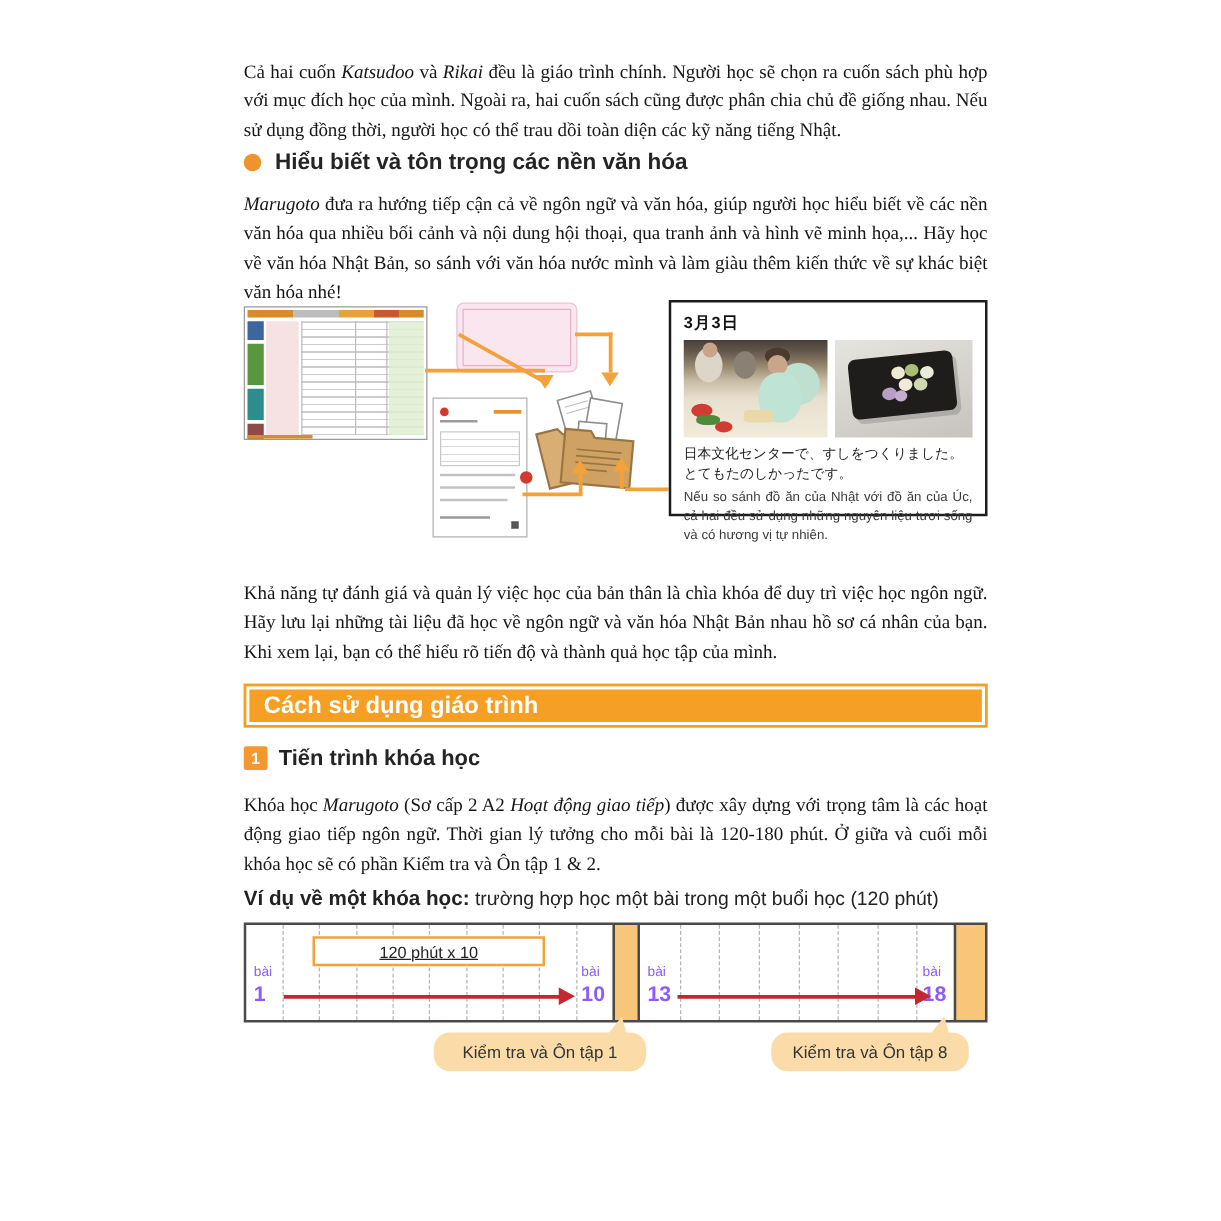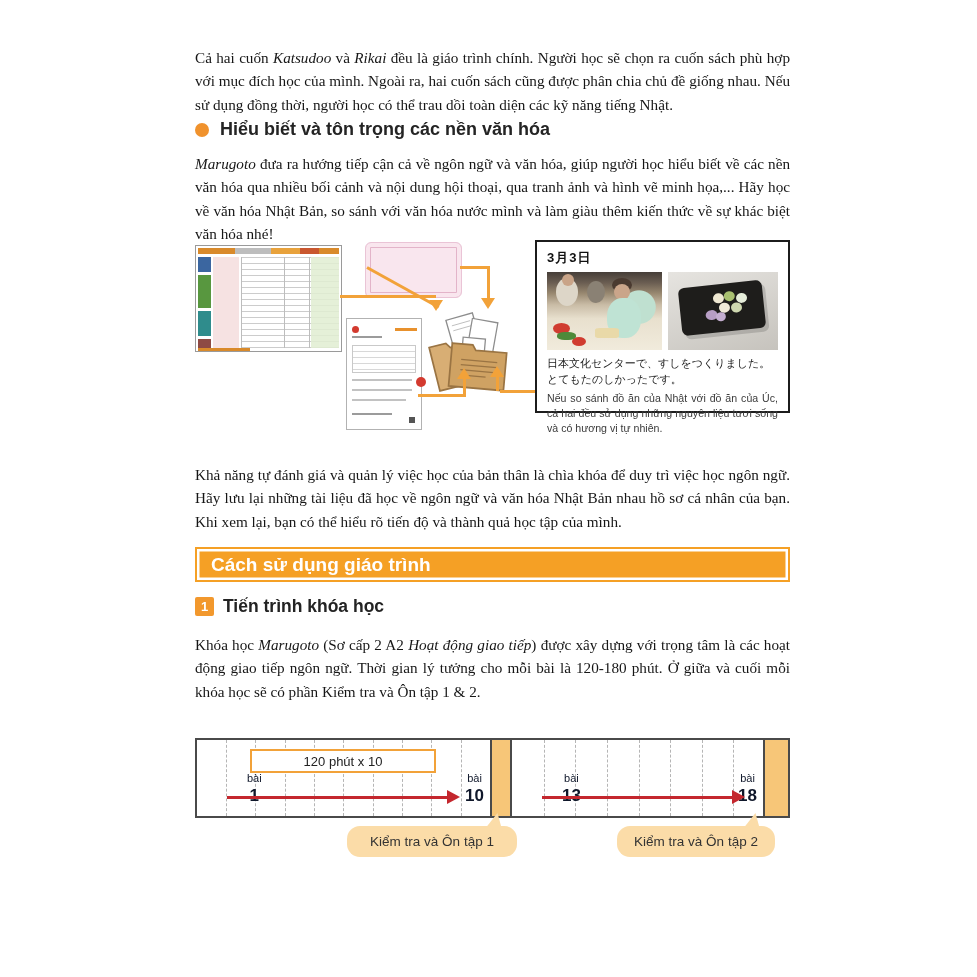--- a/index.html
+++ b/index.html
@@ -78,22 +78,22 @@
   .diagram{left:195px;top:738px;width:595px;height:130px;font-family:"Liberation Sans",sans-serif;}
   .dbox{position:absolute;left:0;top:0;width:595px;height:80px;box-sizing:border-box;
         border:2px solid #4a4a4a;background:#fff;display:flex;}
   .dsec{position:relative;height:100%;}
   .secA{width:293px;}
   .secB{flex:1;}
   .dstrip{width:22px;height:100%;background:#F7C678;border-left:2px solid #4a4a4a;border-right:2px solid #4a4a4a;box-sizing:border-box;}
   .strip2{width:25px;border-right:none;}
   .dline{position:absolute;top:0;bottom:0;border-left:1px dashed #b5b5b5;}
   .durbox{position:absolute;top:9px;height:24px;box-sizing:border-box;border:2px solid #F2A239;background:#fff;
-          display:flex;align-items:center;justify-content:center;font-size:13px;color:#222;}
-  .dlabel{position:absolute;top:32px;text-align:center;line-height:1.1;color:#0f172a;margin-left:44px;}
+          display:flex;align-items:center;justify-content:center;font-size:13px;color:#222;text-decoration:underline;}
+  .dlabel{position:absolute;top:32px;line-height:1.1;color:#8b5cf6;}
   .dlabel .unit{font-size:11px;display:block;}
   .dlabel .num{font-size:17px;font-weight:bold;display:block;margin-top:3px;}
   .rline{position:absolute;top:56px;height:3px;background:#C4272E;}
   .rhead{position:absolute;top:50px;width:0;height:0;border-top:7px solid transparent;
          border-bottom:7px solid transparent;border-left:13px solid #C4272E;}
   .bubble{position:absolute;top:88px;height:31px;background:#FBDCA8;border-radius:13px;
           display:flex;align-items:center;justify-content:center;font-size:13.5px;color:#333;}
   .btail{position:absolute;top:-12px;right:10px;width:0;height:0;border-left:5px solid transparent;
          border-right:13px solid transparent;border-bottom:17px solid #FBDCA8;transform:rotate(22deg);}
   
@@ -225,20 +225,23 @@
     <span>Cách sử dụng giáo trình</span>
   </div>
 
   <div class="abs num-head">
     <span class="numbox">1</span>
     <span>Tiến trình khóa học</span>
   </div>
 
   <p class="abs body-text" style="top:633px;"><span>Khóa học </span><span class="it">Marugoto</span><span> (Sơ cấp 2 A2 </span><span class="it">Hoạt động giao tiếp</span><span>) được xây dựng với trọng tâm là các hoạt động giao tiếp ngôn ngữ. Thời gian lý tưởng cho mỗi bài là 120-180 phút. Ở giữa và cuối mỗi khóa học sẽ có phần Kiểm tra và Ôn tập 1 &amp; 2.</span></p>
 
+  <div class="abs example">
+    <b>Ví dụ về một khóa học:</b><span> trường hợp học một bài trong một buổi học (120 phút)</span>
+  </div>
 
   <div class="abs diagram">
     <div class="dbox">
       <div class="dsec secA">
         <div class="dline" style="left:29px;"></div>
         <div class="dline" style="left:58px;"></div>
         <div class="dline" style="left:88px;"></div>
         <div class="dline" style="left:117px;"></div>
         <div class="dline" style="left:146px;"></div>
         <div class="dline" style="left:176px;"></div>
@@ -278,20 +281,20 @@
         <div class="rhead" style="left:220px;"></div>
       </div>
       <div class="dstrip strip2"></div>
     </div>
     <div class="bubble" style="left:152px;width:170px;">
       <span class="btail"></span>
       <span>Kiểm tra và Ôn tập 1</span>
     </div>
     <div class="bubble" style="left:422px;width:158px;">
       <span class="btail"></span>
-      <span>Kiểm tra và Ôn tập 2</span>
+      <span>Kiểm tra và Ôn tập 8</span>
     </div>
   </div>
 
   <div class="abs page-num">13</div>
   <div class="abs bottom-edge"></div>
 
 </div>
 
 </body></html>

